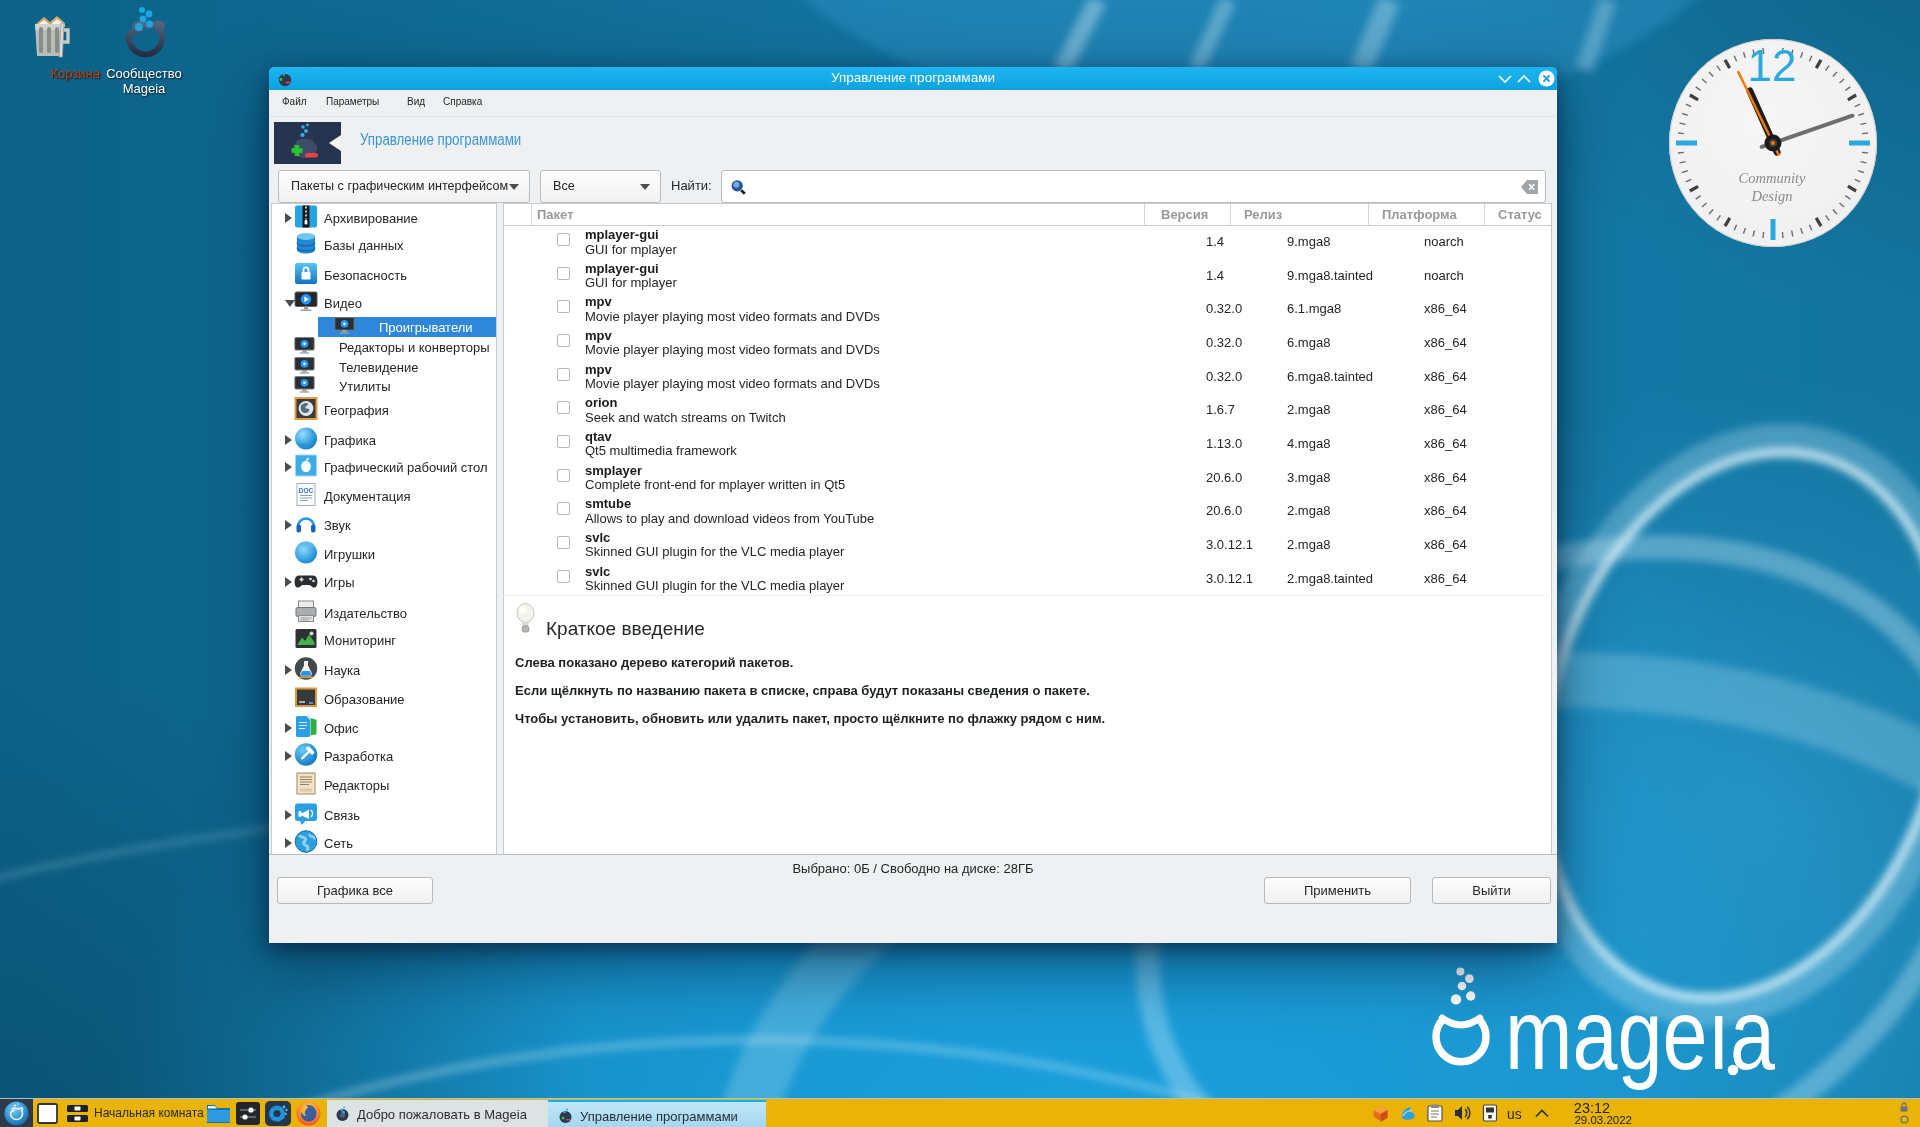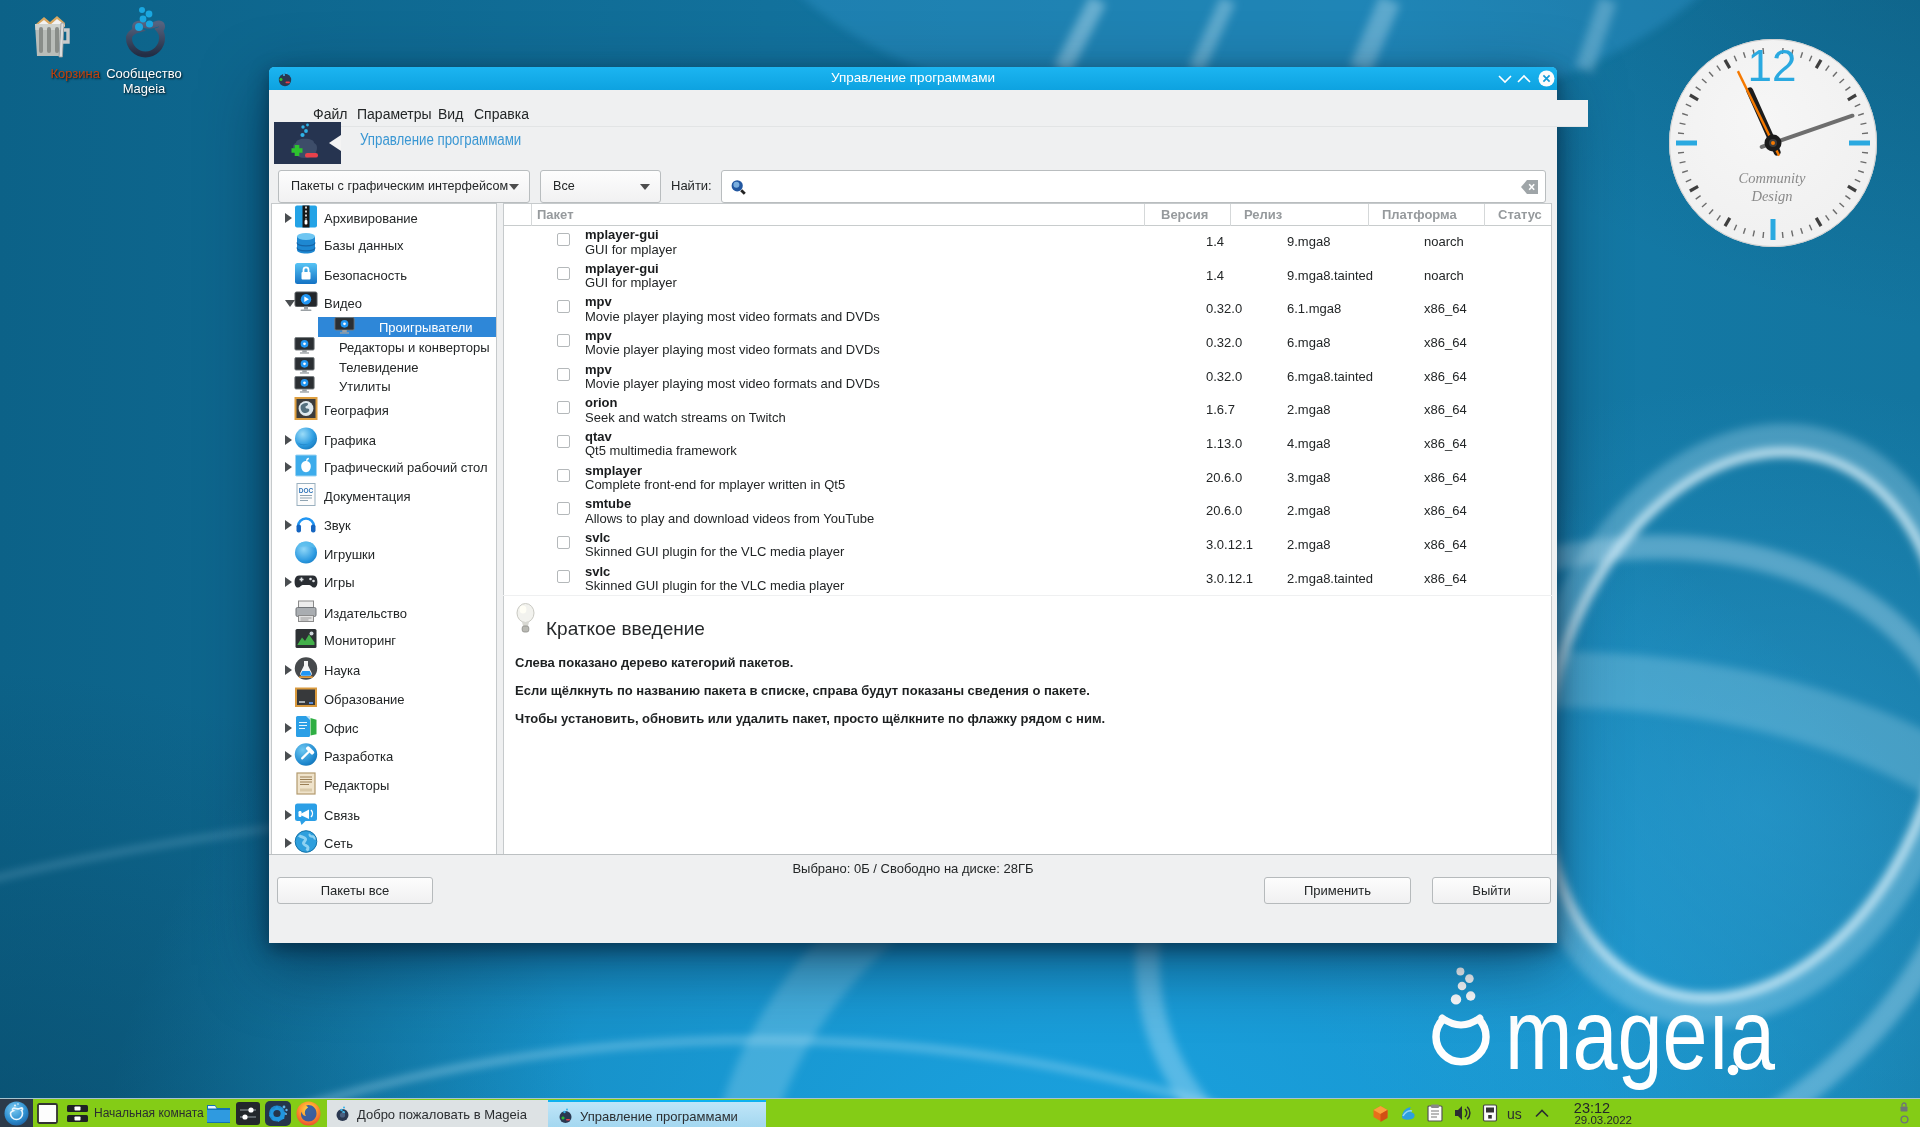--- a/index.html
+++ b/index.html
@@ -8,22 +8,22 @@
 .abs { position:absolute; }
 
 
 #win { position:absolute; left:269px; top:67px; width:1288px; height:876px;
   background:#eff0f1; border-radius:6px 6px 0 0;
   box-shadow:0 6px 18px rgba(0,20,40,.5), 0 22px 65px rgba(0,25,50,.55); }
 #titlebar { position:absolute; left:0; top:0; width:1288px; height:23px;
   background:linear-gradient(#1cb5f1,#0da2e0); border-radius:5px 5px 0 0; }
 #titlebar .title { position:absolute; left:0; top:3px; width:100%; text-align:center;
   color:#fff; font-size:13.5px; }
-#menubar { position:absolute; left:0; top:33px; width:1288px; height:27px; background:#eff0f1;
-  border-bottom:1px solid #e2e4e5; font-size:14px; color:#232627;margin-left:31px; }
+#menubar { position:absolute; left:0; top:23px; width:1288px; height:27px; background:#eff0f1;
+  border-bottom:1px solid #e2e4e5; font-size:10px; color:#232627; }
 #menubar span { position:absolute; top:6px; }
 #hdr-text { position:absolute; left:91px; top:64px; font-size:16px; color:#3a97d3; transform:scaleX(0.83); transform-origin:0 0; }
 .combo { position:absolute; height:33px; border:1px solid #b9bdbf; border-radius:3px;
   background:linear-gradient(#fdfdfd,#f1f1f2); font-size:12.6px; color:#232627; }
 .combo .lbl { position:absolute; left:12px; top:8px; }
 .combo .arr { position:absolute; right:10px; top:13px; width:0; height:0;
   border-left:5px solid transparent; border-right:5px solid transparent; border-top:6px solid #4d4d4d; }
 #findlbl { position:absolute; left:402px; top:111px; font-size:13px; color:#232627; }
 #search { position:absolute; left:452px; top:103px; width:825px; height:33px;
   background:#fff; border:1px solid #b9bdbf; border-radius:3px; }
@@ -67,21 +67,21 @@
 
 #statusbar { position:absolute; left:0; top:787px; width:1288px; height:89px;
   background:#eff0f1; border-top:1px solid #bcc0c2; }
 #statustext { position:absolute; left:0; top:6px; width:100%; text-align:center; font-size:13px; color:#232627; }
 .btn { position:absolute; height:27px; background:linear-gradient(#fdfdfd,#f0f0f1);
   border:1px solid #b6babc; border-radius:3px; font-size:13px; color:#232627;
   text-align:center; line-height:25px; }
 
 
 #taskbar { position:absolute; left:0; top:1098px; width:1920px; height:29px;
-  background:#84cc16; border-top:1px solid #a8c3cf; }
+  background:#eab308; border-top:1px solid #a8c3cf; }
 .tbtext { position:absolute; font-size:12.6px; color:#2b2e31; top:7px; }
 .taskbtn { position:absolute; top:1px; height:27px; font-size:13px; color:#2b2e31; }
 </style>
 </head>
 <body>
 <div id="stage">
 
 <svg class="abs" width="1920" height="1127" viewBox="0 0 1920 1127" style="left:0;top:0">
 <defs>
 <linearGradient id="wbase" x1="0" y1="0" x2="1" y2="0">
@@ -675,21 +675,21 @@
       <path d="M7 19h7l-1 4h-5z" fill="#d8d8d2"></path>
       <rect x="7.2" y="23" width="6.6" height="6" rx="2" fill="#b9b9b3" stroke="#8c8c86" stroke-width="0.8"></rect>
     </svg>
     <h1>Краткое введение</h1>
     <p style="top:59px">Слева показано дерево категорий пакетов.</p>
     <p style="top:87px">Если щёлкнуть по названию пакета в списке, справа будут показаны сведения о пакете.</p>
     <p style="top:115px">Чтобы установить, обновить или удалить пакет, просто щёлкните по флажку рядом с ним.</p>
   </div>
   <div id="statusbar">
     <div id="statustext">Выбрано: 0Б / Свободно на диске: 28ГБ</div>
-    <div class="btn" style="left:8px;top:22px;width:156px">Пакеты все</div>
+    <div class="btn" style="left:8px;top:22px;width:156px">Графика все</div>
     <div class="btn" style="left:995px;top:22px;width:147px">Применить</div>
     <div class="btn" style="left:1163px;top:22px;width:119px">Выйти</div>
   </div>
 </div>
 
 <div id="taskbar">
   <div class="abs" style="left:0;top:0;width:33px;height:28px;background:#2c3a49"></div>
   <svg class="abs" style="left:4px;top:2px" width="25" height="25" viewBox="0 0 25 25">
     <defs>
           <radialGradient id="mgbtn" cx="0.4" cy="0.3" r="0.8">

